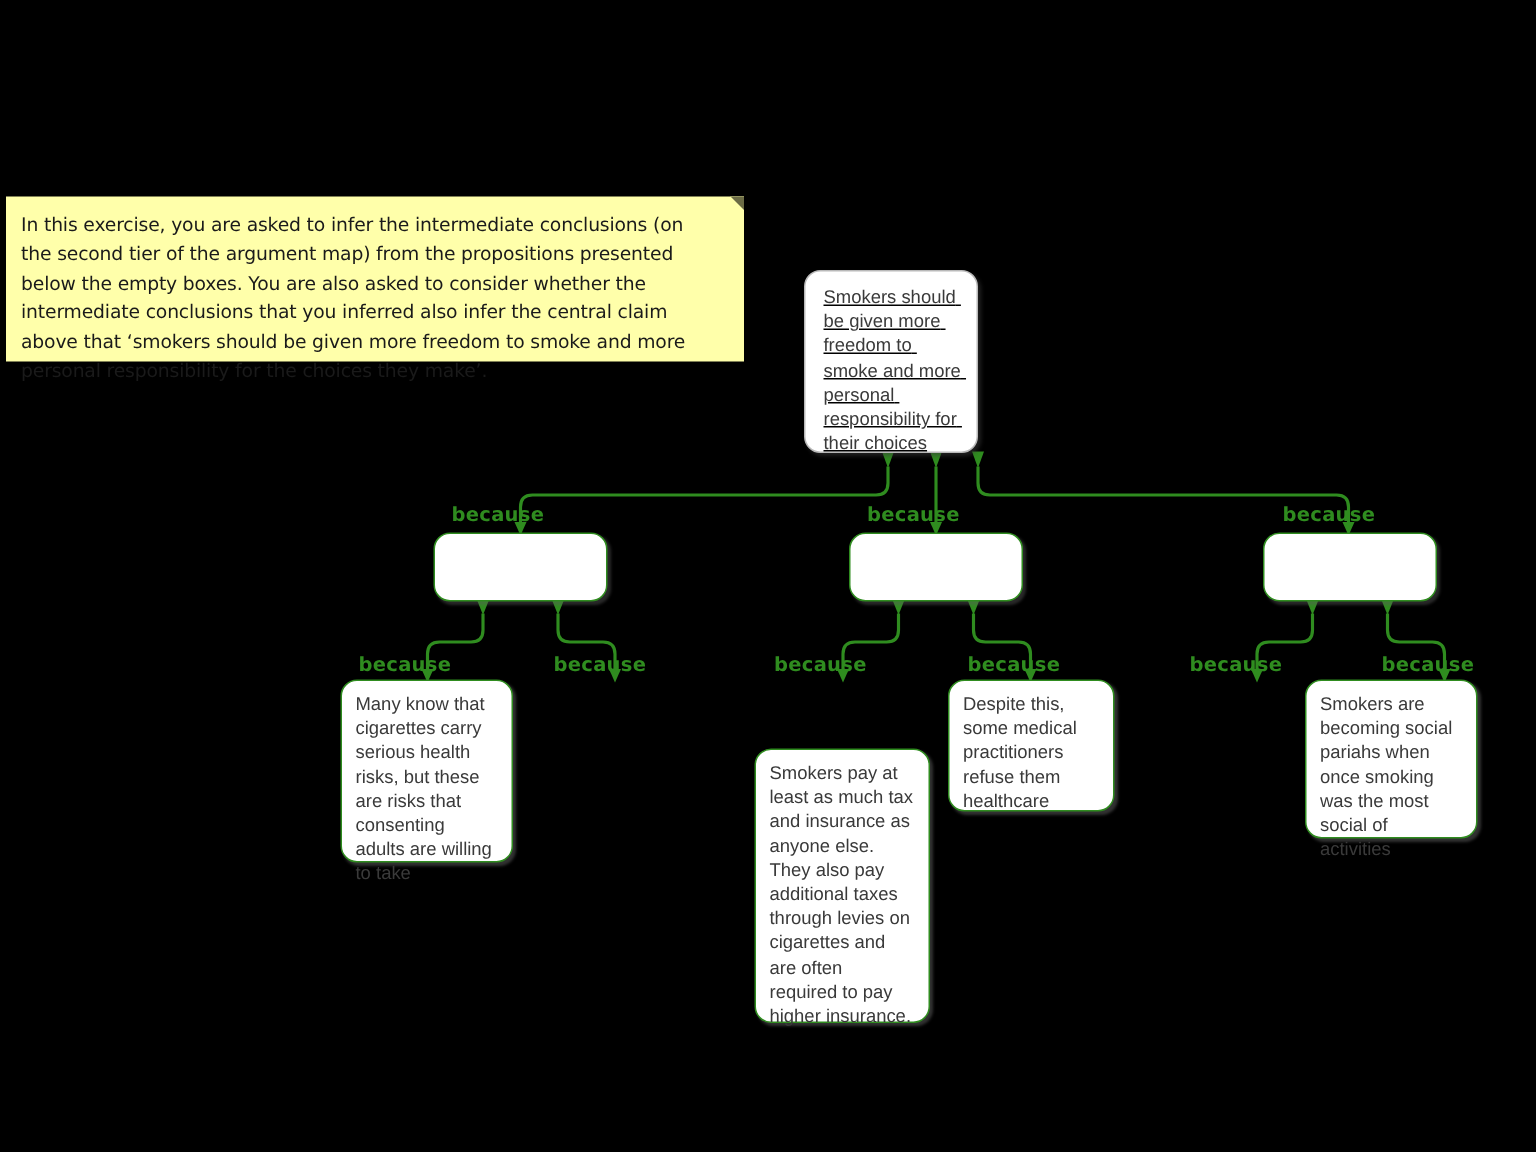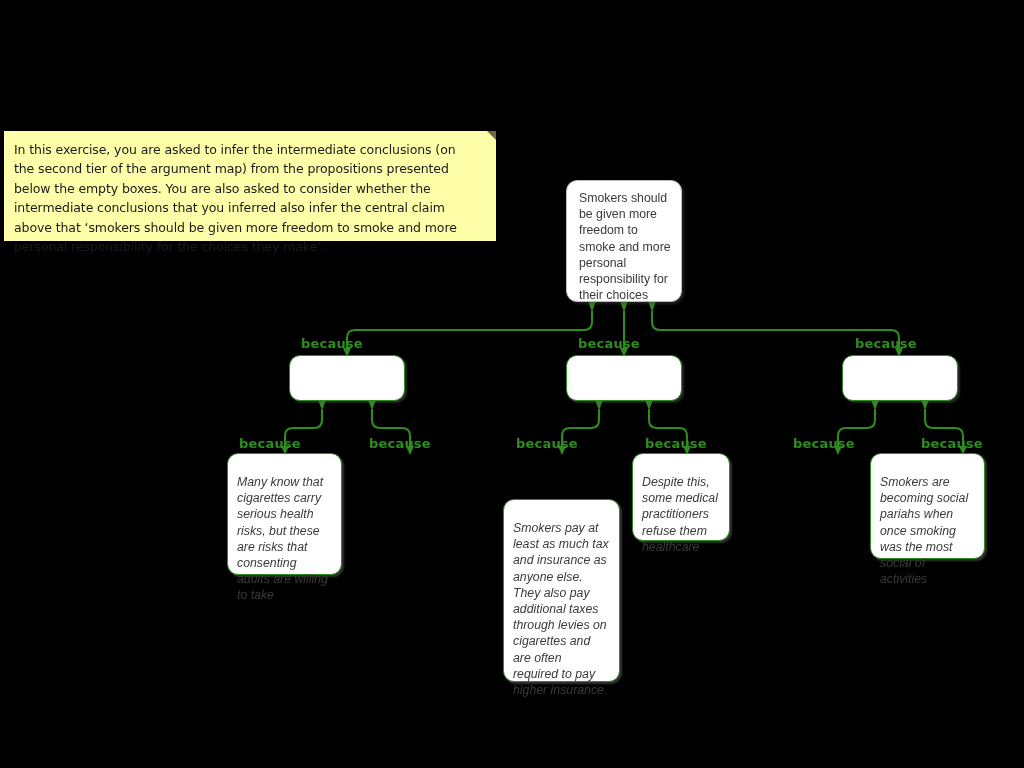--- a/index.html
+++ b/index.html
@@ -78,23 +78,22 @@
 
   
   .tier2 {
     border: 1.6px solid #2f8c1f;
     box-shadow: 2px 2px 2px rgba(90,90,90,0.45);
   }
 
   
   .leaf {
     border: 1.6px solid #2f8c1f;
-    padding: 20px 9px 7px 9px;
+    padding: 7px 9px 7px 9px;
     box-shadow: 2px 2px 2px rgba(100,100,100,0.5);
-    font-style: italic;
   }
 
   
   .because {
     position: absolute;
     font-family: "DejaVu Sans", sans-serif;
     font-size: 13px;
     font-weight: bold;
     color: #2f8c1f;
     letter-spacing: 0.2px;
@@ -155,21 +154,21 @@
     <path d="M925,409 L925,420 Q925,428 933,428 L955,428 Q963,428 963,436 L963,447"></path>
     <polygon points="834,446 842,446 838,455"></polygon>
     <polygon points="959,446 967,446 963,455"></polygon>
   </svg>
 
   <div id="sticky">
     <div class="note-text">In this exercise, you are asked to infer the intermediate conclusions (on the second tier of the argument map) from the propositions presented below the empty boxes. You are also asked to consider whether the intermediate conclusions that you inferred also infer the central claim above that ‘smokers should be given more freedom to smoke and more personal responsibility for the choices they make’.</div>
     <div class="fold"></div>
   </div>
 
-  <div id="root-claim" class="node" style="left:566px; top:180px; width:116px; height:122px;">
+  <div id="root-claim" class="node" style="left:536px; top:180px; width:116px; height:122px;text-decoration:underline;">
     <div class="txt">Smokers should be given more freedom to smoke and more personal responsibility for their choices</div>
   </div>
 
   <div class="because" style="left:301px; top:339px;">because</div>
   <div class="because" style="left:578px; top:339px;">because</div>
   <div class="because" style="left:855px; top:339px;">because</div>
 
   <div class="node tier2" style="left:289px; top:355px; width:116px; height:46px;">
     <div class="txt"></div>
   </div>
@@ -189,21 +188,21 @@
 
   <div class="node leaf" style="left:227px; top:453px; width:115px; height:122px;">
     <div class="txt">Many know that cigarettes carry serious health risks, but these are risks that consenting adults are willing to take</div>
   </div>
 
 
   <div class="node leaf" style="left:503px; top:453px; width:117px; height:183px;margin-top:46px;">
     <div class="txt">Smokers pay at least as much tax and insurance as anyone else. They also pay additional taxes through levies on cigarettes and are often required to pay higher insurance.</div>
   </div>
 
-  <div class="node leaf" style="left:632px; top:453px; width:98px; height:88px;">
+  <div class="node leaf" style="left:632px; top:453px; width:111px; height:88px;">
     <div class="txt">Despite this, some medical practitioners refuse them healthcare</div>
   </div>
 
 
   <div class="node leaf" style="left:870px; top:453px; width:115px; height:106px;">
     <div class="txt">Smokers are becoming social pariahs when once smoking was the most social of activities</div>
   </div>
 
 </div>
 

